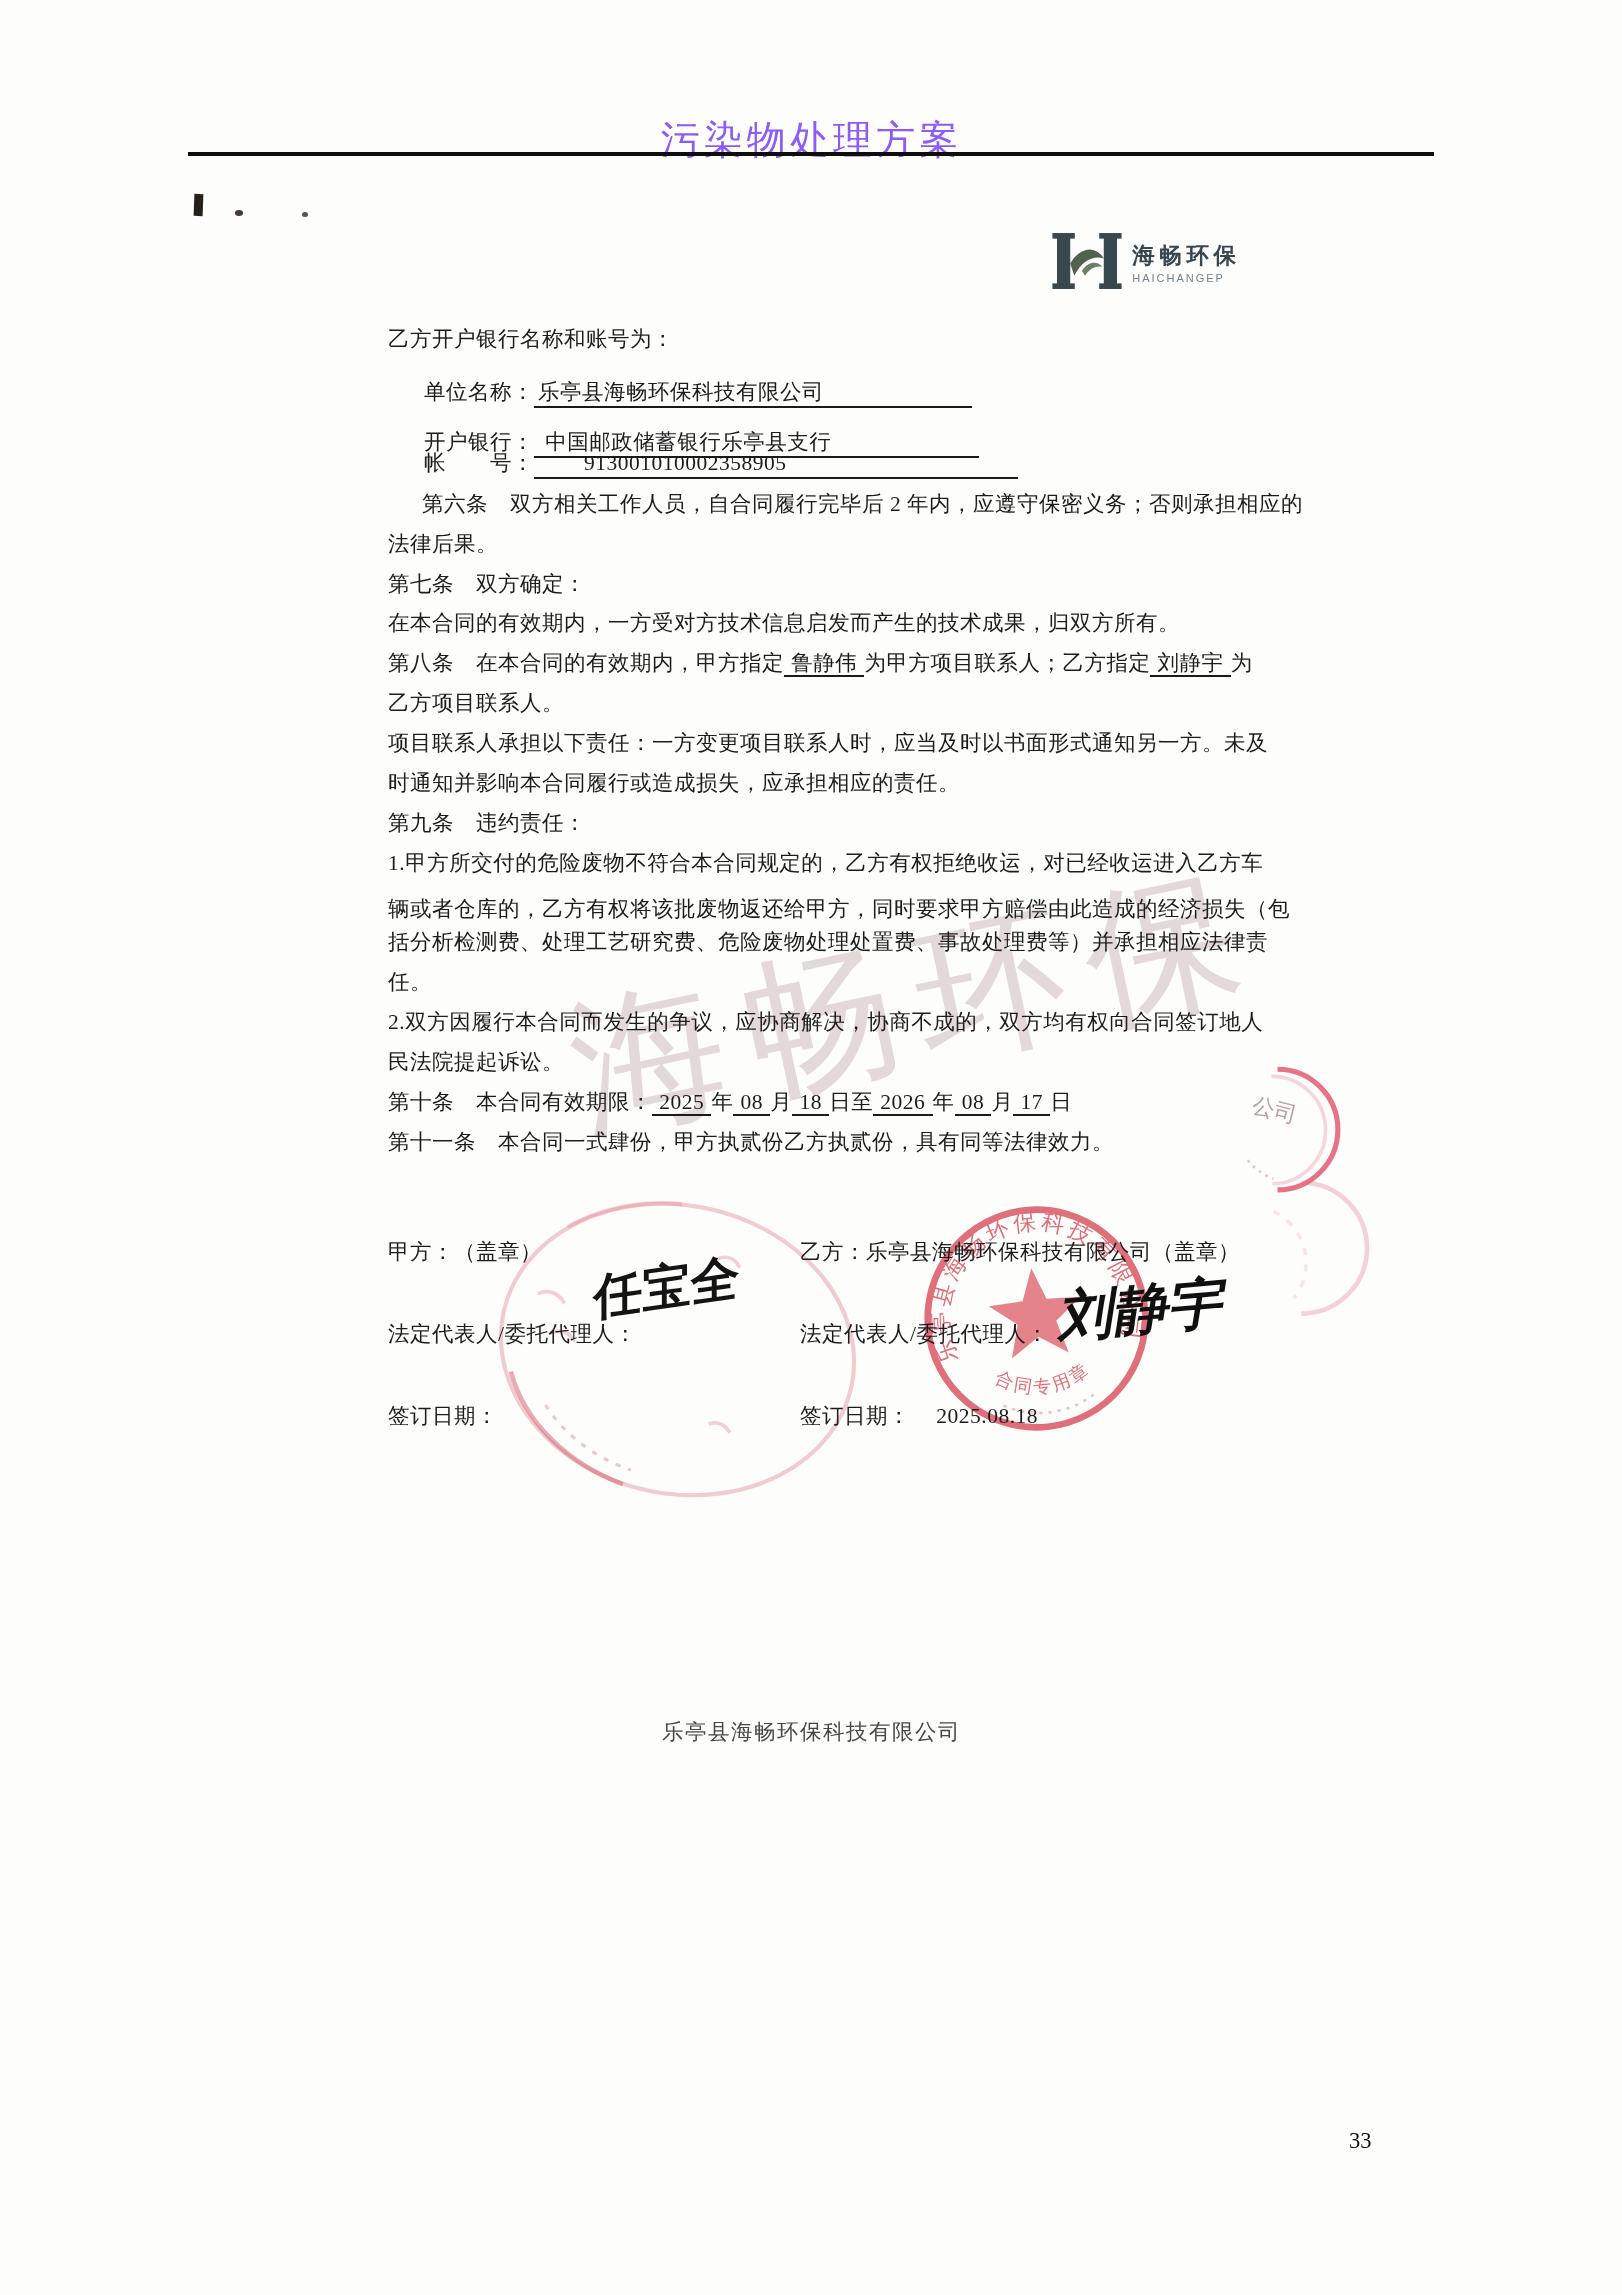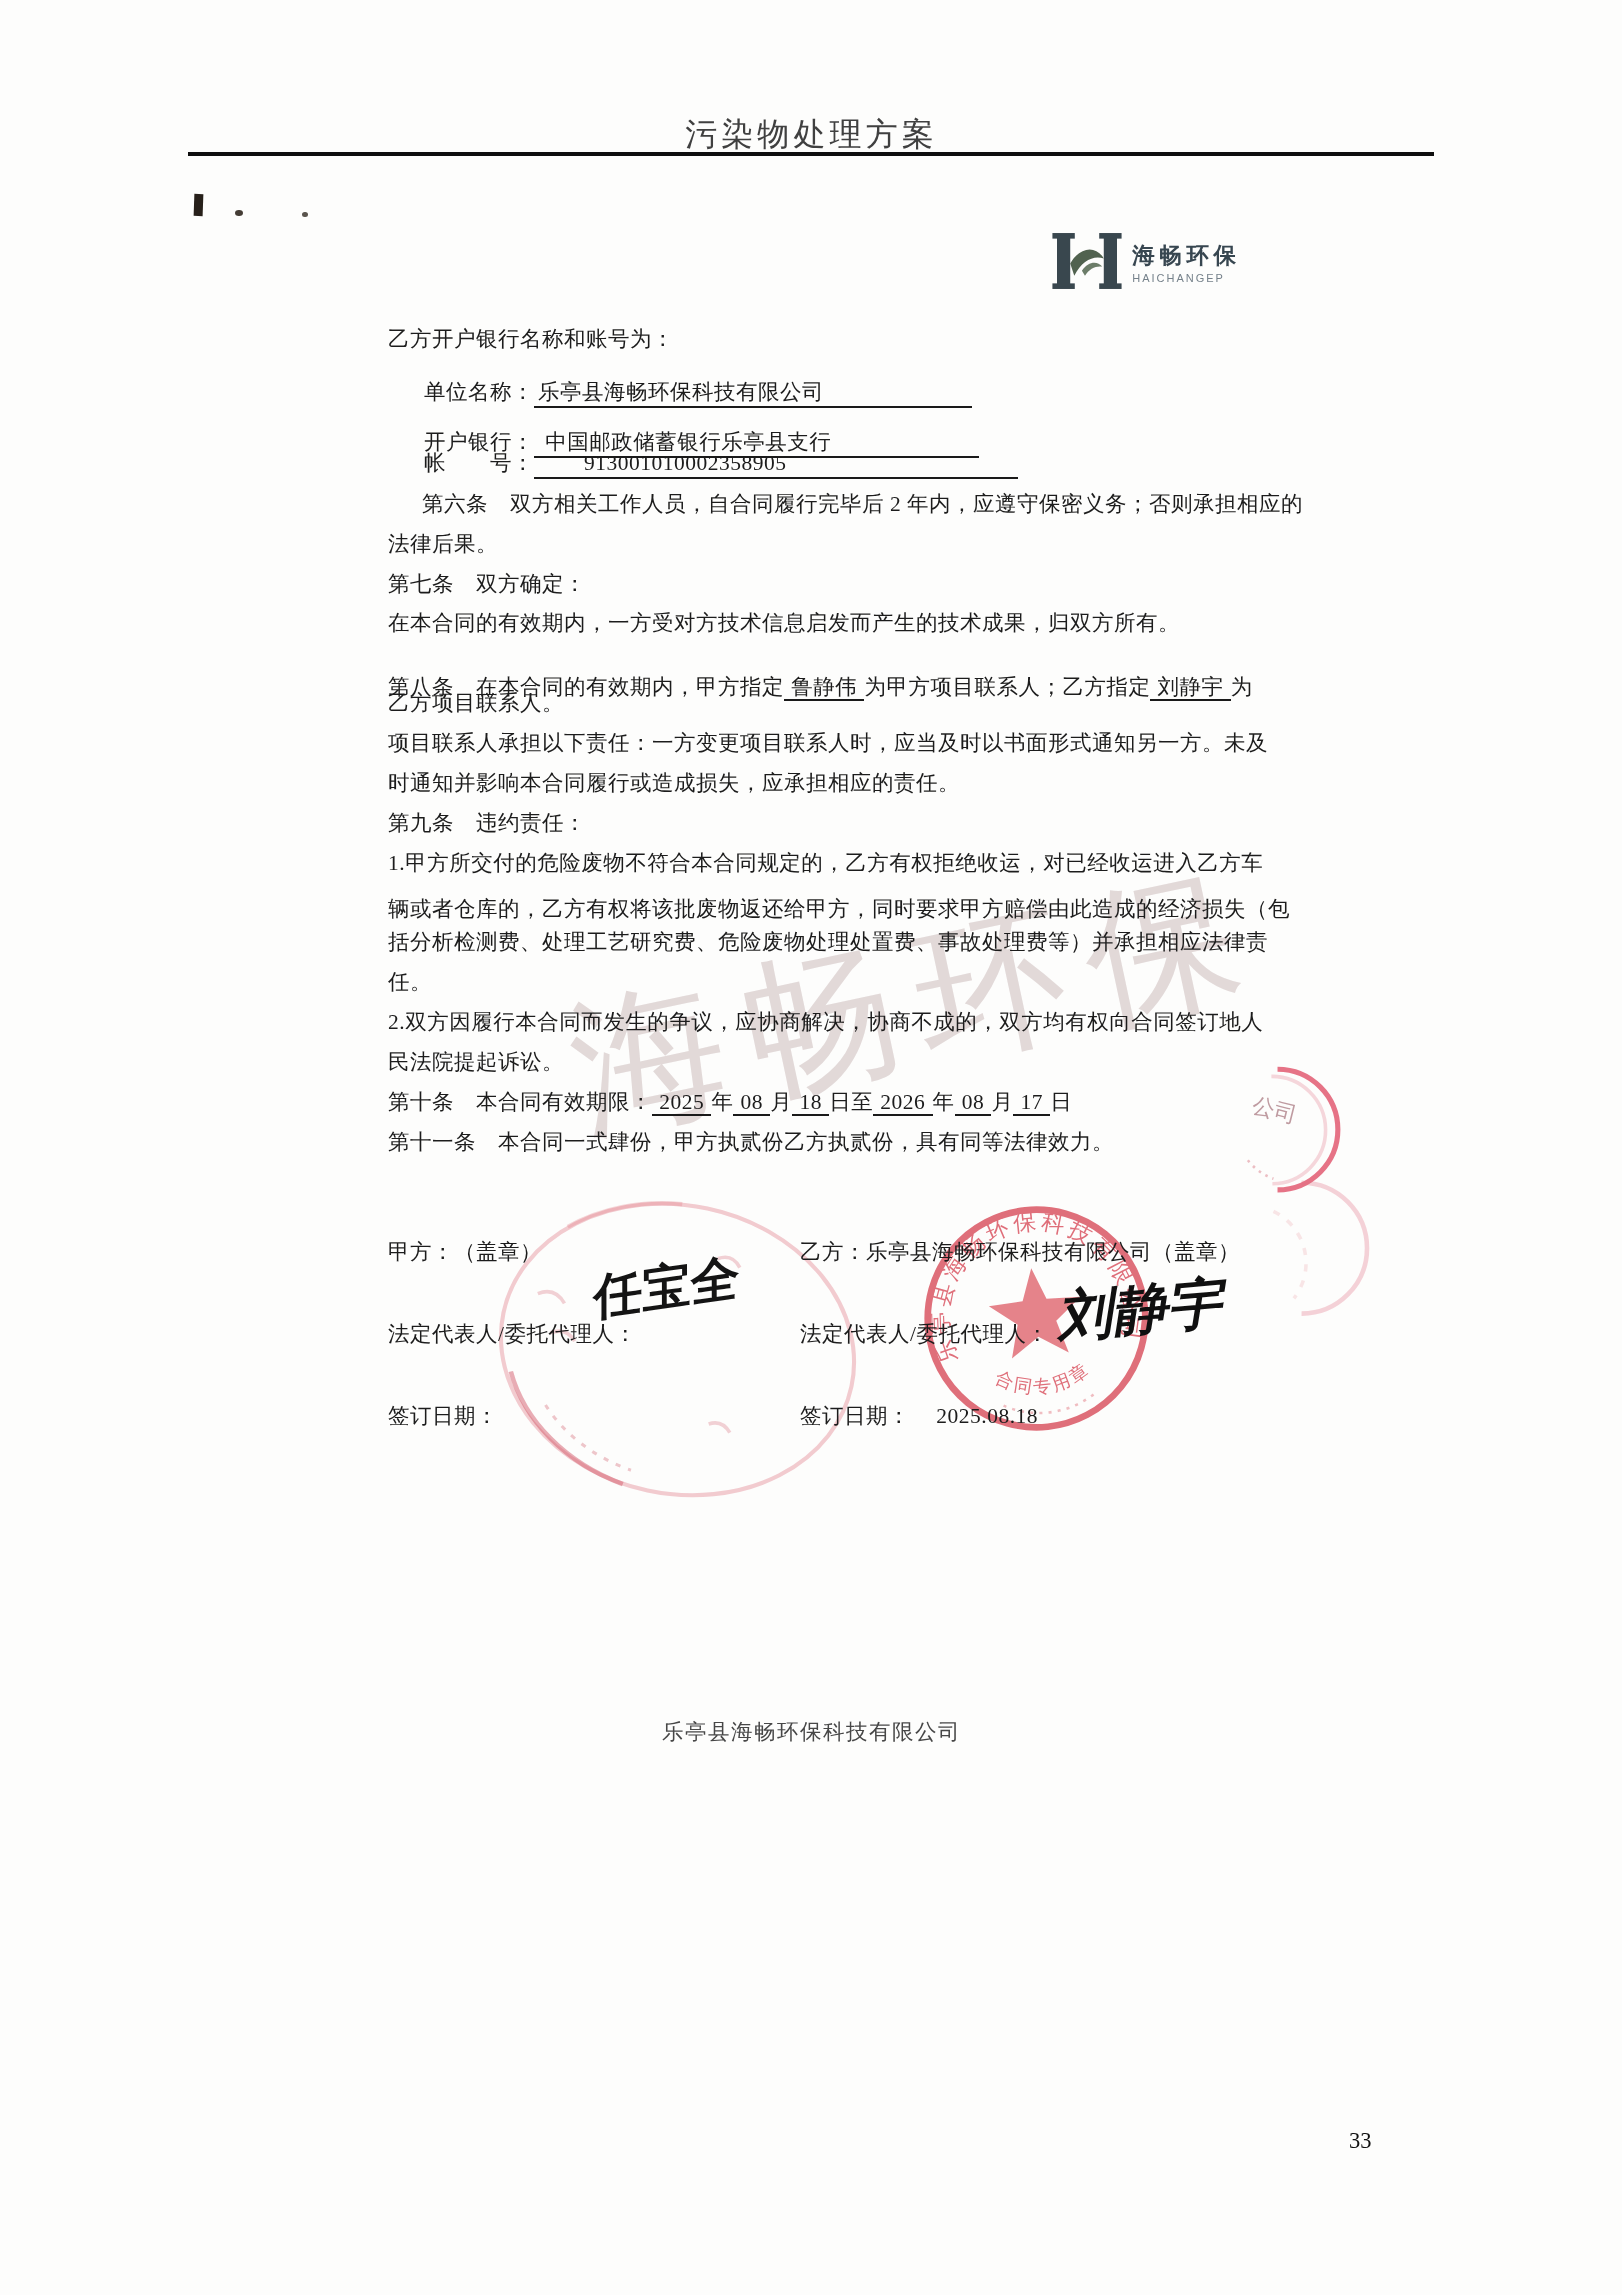--- a/index.html
+++ b/index.html
@@ -4,21 +4,21 @@
 <style>
   html,body{margin:0;padding:0;}
   body{
     width:1623px;height:2295px;position:relative;overflow:hidden;
     background:#fdfdfc;
     font-family:"Liberation Serif","DejaVu Serif",serif;
     color:#1c1c1c;
   }
   .abs{position:absolute;white-space:nowrap;}
   
-  .doc-title{top:113px;left:0;width:100%;text-align:center;font-size:32px;letter-spacing:4.1px;color:#404040;}
+  .doc-title{top:113px;left:0;width:100%;text-align:center;font-size:39px;letter-spacing:4.1px;color:#8b5cf6;}
   .head-rule{top:152px;left:188px;width:1246px;height:4.1px;background:#0e0e0e;}
   
   .art-bar{top:194px;left:194px;width:8.7px;height:21.5px;background:#27201a;transform:rotate(2deg);}
   .art-dot1{top:210px;left:235px;width:7.7px;height:6.1px;border-radius:50%;background:#443c35;}
   .art-dot2{top:212px;left:302px;width:5.6px;height:5.1px;border-radius:50%;background:#5a544d;}
   
   .logo{top:229px;left:1051px;width:240px;height:66px;display:flex;align-items:center;}
   .logo-text{margin-left:9.2px;}
   .logo-cn{font-size:22.5px;font-weight:bold;color:#374650;letter-spacing:4.6px;font-family:"Liberation Sans",sans-serif;}
   .logo-en{font-size:11px;color:#75818a;letter-spacing:2px;margin-top:1px;font-family:"Liberation Sans",sans-serif;}
@@ -77,21 +77,21 @@
   <span>开户银行：</span><span class="fill" style="width:434px;padding-left:11.2px;">中国邮政储蓄银行乐亭县支行</span>
 </div>
 <div class="abs ln" style="top:450px;left:424px;">
   <span>帐　　号：</span><span class="fill" style="width:434px;padding-left:50px;">913001010002358905</span>
 </div>
 
 <div class="abs ln" style="top:491px;left:388px;margin-left:34px;">第六条　双方相关工作人员，自合同履行完毕后 2 年内，应遵守保密义务；否则承担相应的</div>
 <div class="abs ln" style="top:531px;left:388px;">法律后果。</div>
 <div class="abs ln" style="top:571px;left:388px;">第七条　双方确定：</div>
 <div class="abs ln" style="top:610px;left:388px;">在本合同的有效期内，一方受对方技术信息启发而产生的技术成果，归双方所有。</div>
-<div class="abs ln" style="top:650px;left:388px;margin-top:24px;">
+<div class="abs ln" style="top:650px;left:388px;">
   <span>第八条　在本合同的有效期内，甲方指定</span><span class="u">鲁静伟</span><span>为甲方项目联系人；乙方指定</span><span class="u">刘静宇</span><span>为</span>
 </div>
 <div class="abs ln" style="top:690px;left:388px;">乙方项目联系人。</div>
 <div class="abs ln" style="top:730px;left:388px;text-align:center;">项目联系人承担以下责任：一方变更项目联系人时，应当及时以书面形式通知另一方。未及</div>
 <div class="abs ln" style="top:770px;left:388px;font-family:Liberation Serif, serif;">时通知并影响本合同履行或造成损失，应承担相应的责任。</div>
 <div class="abs ln" style="top:810px;left:388px;">第九条　违约责任：</div>
 <div class="abs ln" style="top:850px;left:388px;">1.甲方所交付的危险废物不符合本合同规定的，乙方有权拒绝收运，对已经收运进入乙方车</div>
 <div class="abs ln" style="top:896px;left:388px;">辆或者仓库的，乙方有权将该批废物返还给甲方，同时要求甲方赔偿由此造成的经济损失（包</div>
 <div class="abs ln" style="top:929px;left:388px;">括分析检测费、处理工艺研究费、危险废物处理处置费、事故处理费等）并承担相应法律责</div>
 <div class="abs ln" style="top:969px;left:388px;">任。</div>

